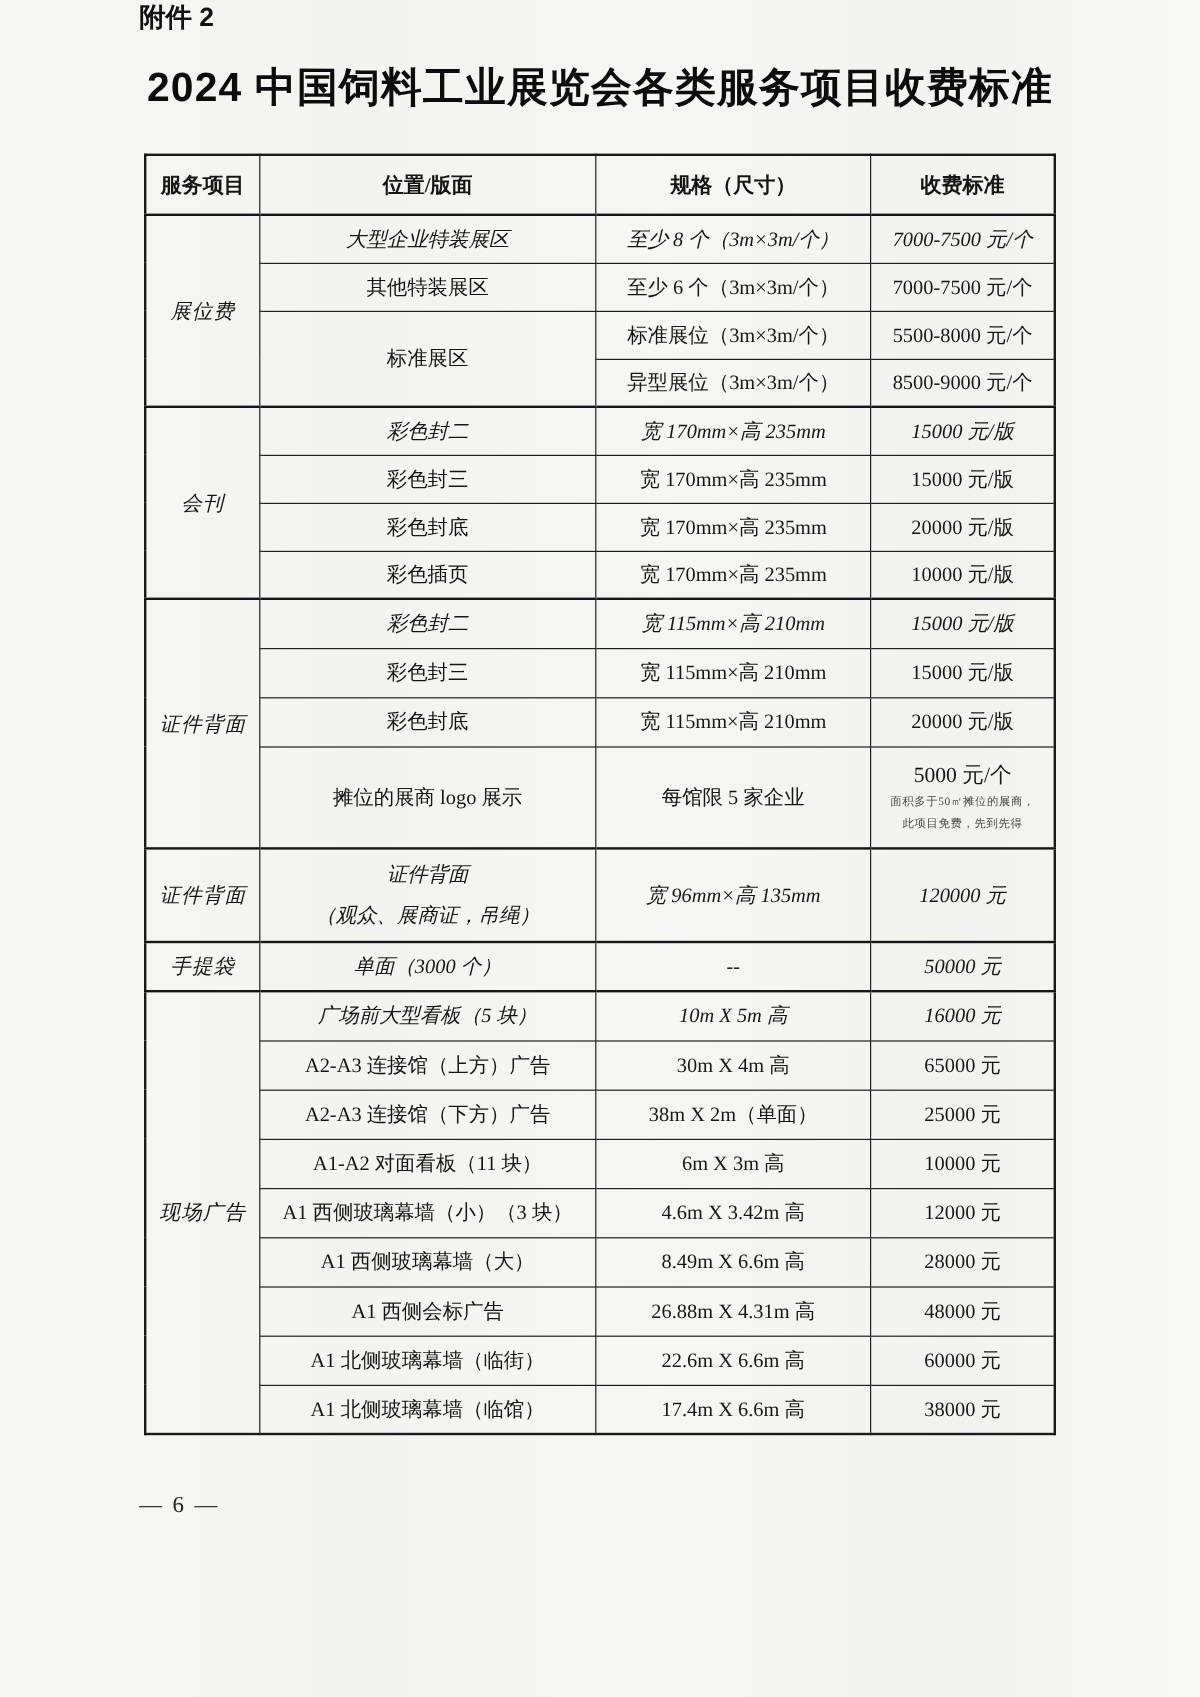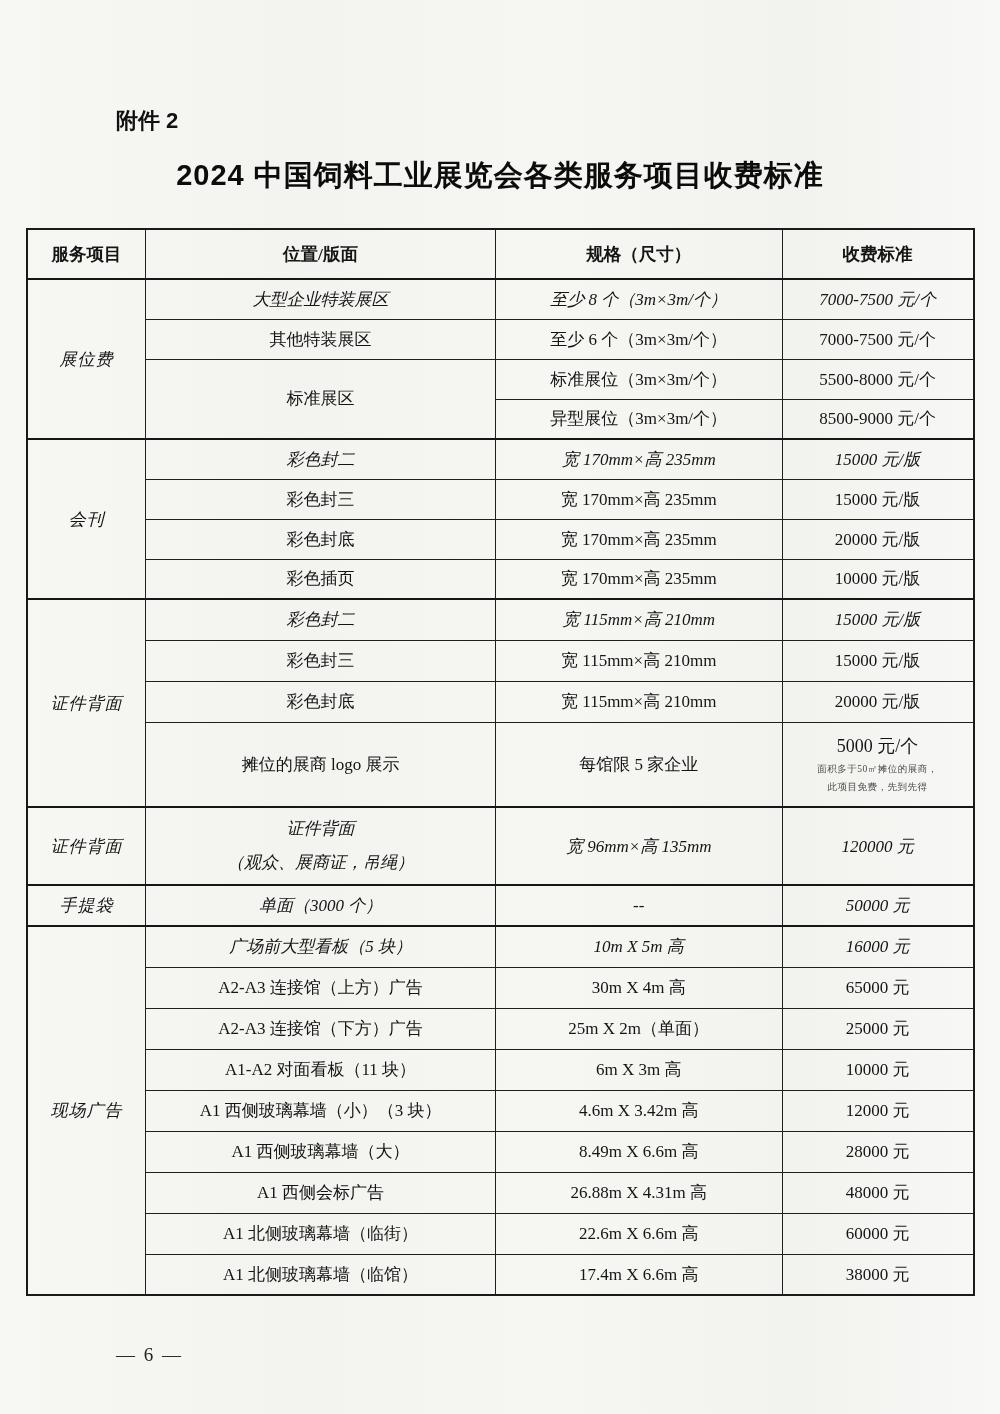--- a/index.html
+++ b/index.html
@@ -11,39 +11,38 @@
     -webkit-font-smoothing:antialiased;
   }
   .page{
     position:relative;
     width:1000px;height:1414px;
     background:
       linear-gradient(90deg, #f7f7f4 0%, #f3f3f0 30%, #f6f6f3 55%, #f2f2ef 80%, #f8f8f6 100%);
     overflow:hidden;
   }
   .attachment{
-    padding-top:106px;
     margin-left:116px;
     font-family:"Liberation Sans","DejaVu Sans",sans-serif;
     font-weight:bold;
     font-size:22px;
     color:#111;
   }
   .title{
     margin:20px 0 16px 0;
     text-align:center;
     font-family:"Liberation Sans","DejaVu Sans",sans-serif;
     font-weight:bold;
-    font-size:29px;
+    font-size:34px;
     letter-spacing:1px;
     color:#0c0c0c;
   }
   table.fee{
     margin:32px auto 0 auto;
-    width:949px;
+    width:760px;
     border-collapse:collapse;
     table-layout:fixed;
     border:2.4px solid #1a1a1a;
   }
   table.fee th, table.fee td{
     border:1.6px solid #1f1f1f;
     text-align:center;
     vertical-align:middle;
     font-size:17px;
     padding:2px 4px;
@@ -196,21 +195,21 @@
         <td>10m X 5m 高</td>
         <td>16000 元</td>
       </tr>
       <tr class="r41">
         <td>A2-A3 连接馆（上方）广告</td>
         <td>30m X 4m 高</td>
         <td>65000 元</td>
       </tr>
       <tr class="r41">
         <td>A2-A3 连接馆（下方）广告</td>
-        <td>25m X 2m（单面）</td>
+        <td>38m X 2m（单面）</td>
         <td>25000 元</td>
       </tr>
       <tr class="r41">
         <td>A1-A2 对面看板（11 块）</td>
         <td>6m X 3m 高</td>
         <td>10000 元</td>
       </tr>
       <tr class="r41">
         <td>A1 西侧玻璃幕墙（小）（3 块）</td>
         <td>4.6m X 3.42m 高</td>

